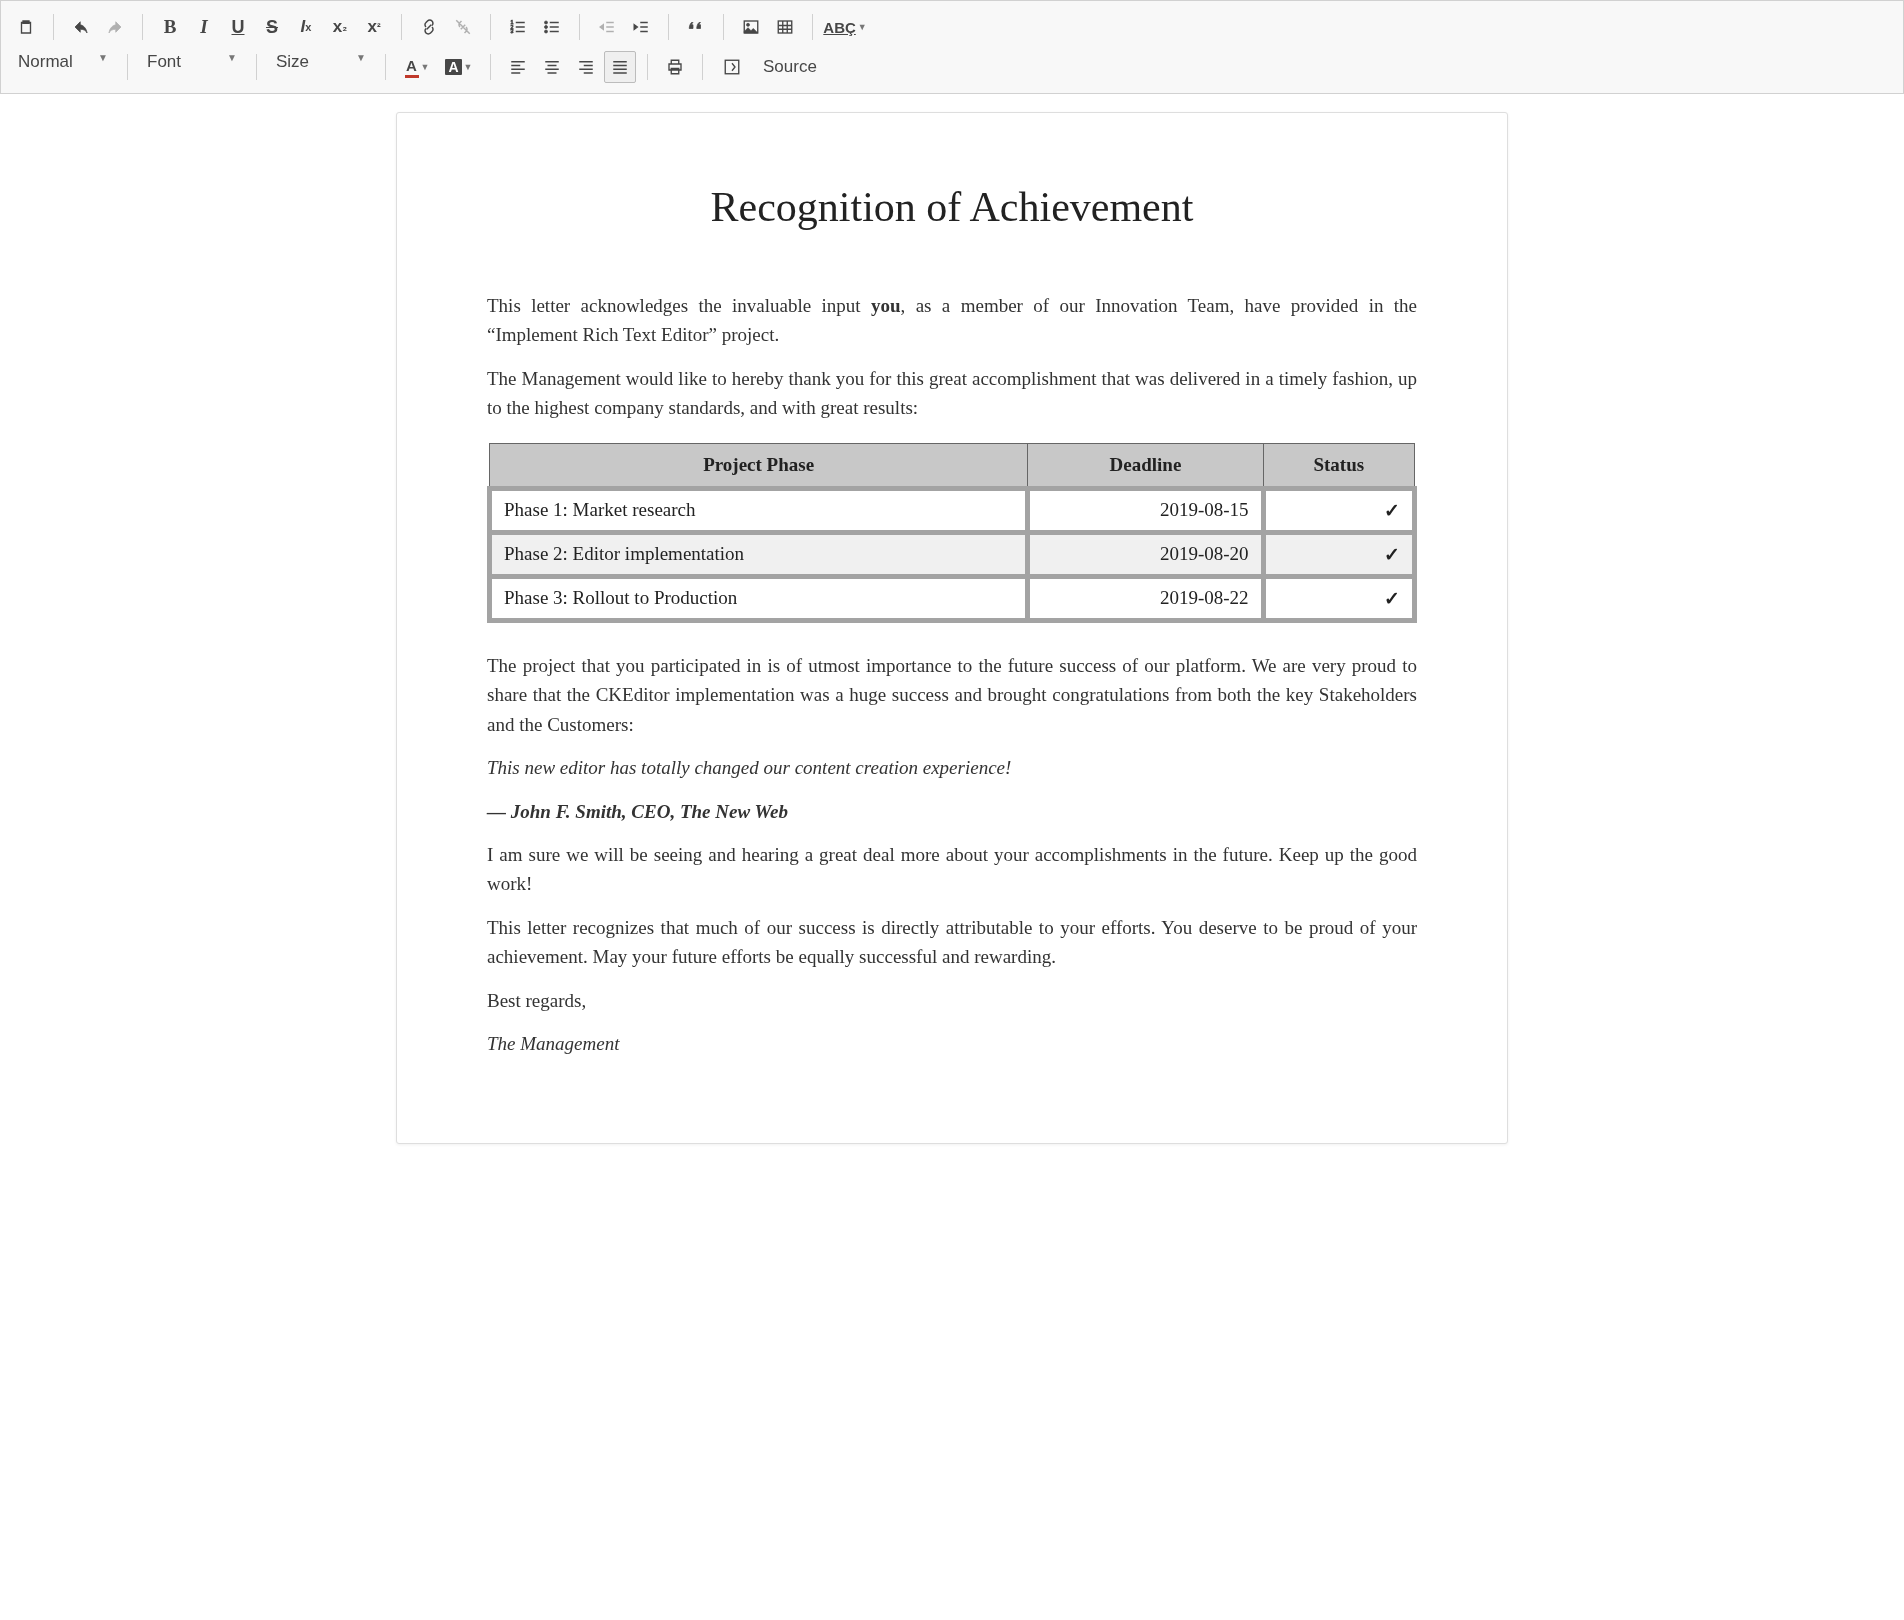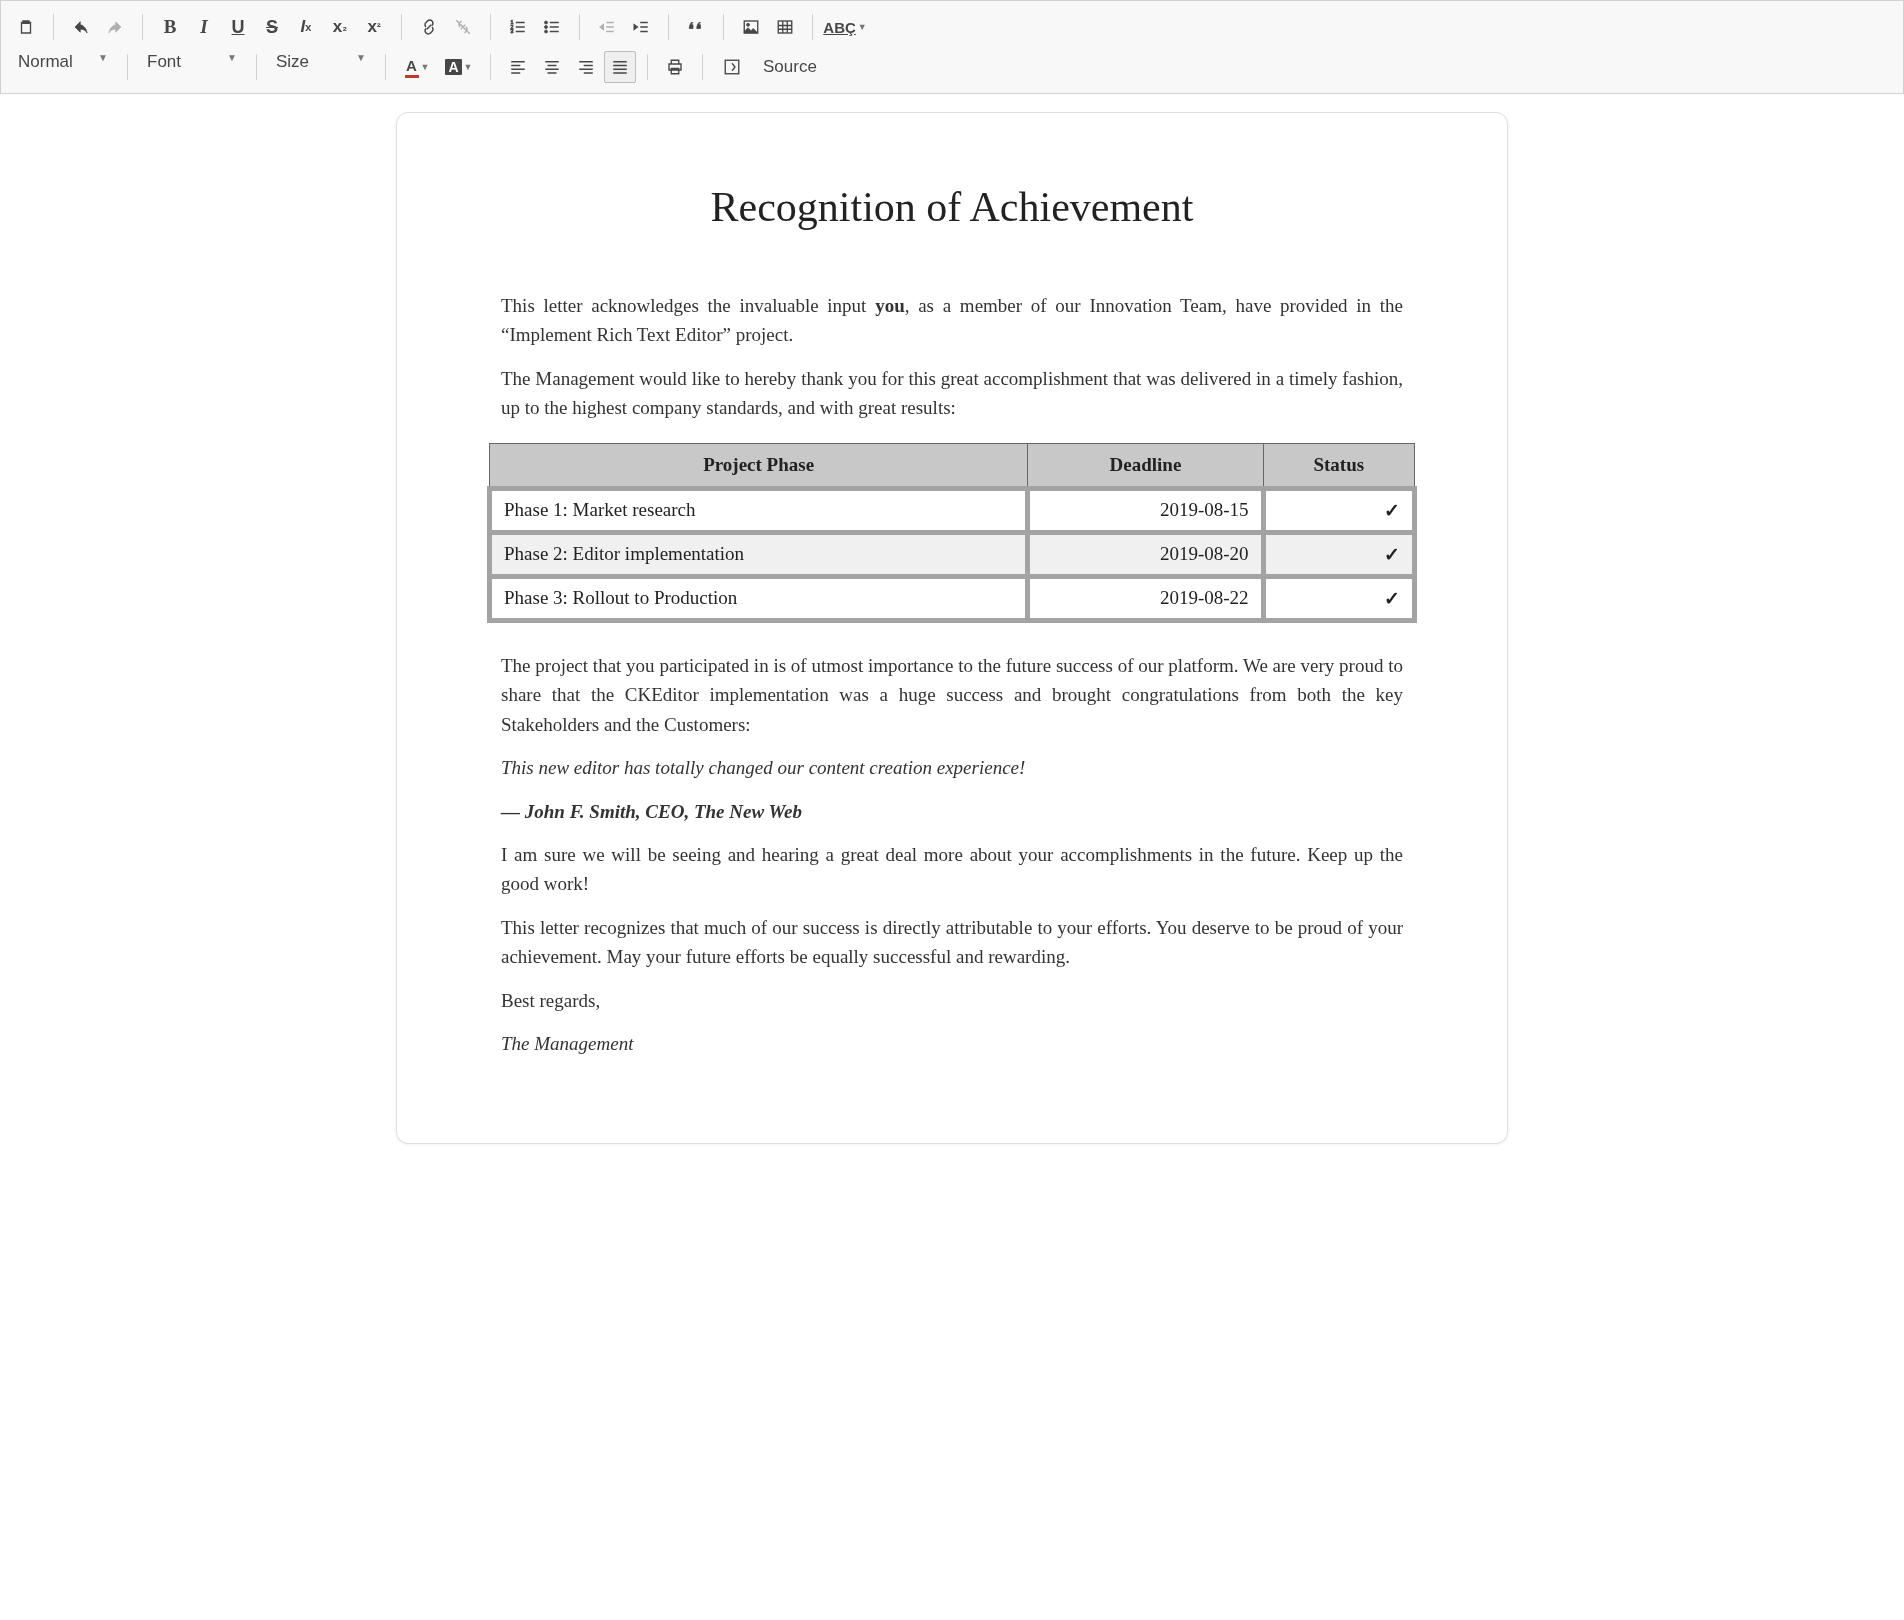--- a/index.html
+++ b/index.html
@@ -16,23 +16,23 @@
 .tb-btn.txt{font-weight:700;font-size:15px;position:relative}
 .tb-combo{height:30px;border:1px solid transparent;display:flex;align-items:flex-start;padding:0 8px;cursor:pointer;min-width:90px;color:#474747;font-size:17px}
 .tb-combo .caret{margin-left:auto;font-size:10px;padding-left:14px;color:#777}
 .mini-caret{font-size:9px;color:#777;margin-left:2px}
 .color-swatch-a{position:relative;display:flex;flex-direction:column;align-items:center;font-weight:700;font-size:15px}
 .color-swatch-a .bar{width:14px;height:3px;background:#c0392b;margin-top:1px}
 .bg-a{background:#474747;color:#fff;padding:0 3px;border-radius:1px;font-weight:700;font-size:14px}
 .tb-btn.active{border:1px solid #bcbcbc;background:#efefef}
 .src-btn{width:auto;padding:0 8px;gap:22px;font-size:17px}
 .page-wrap{display:flex;justify-content:center;padding:18px 0 60px}
-.page{width:930px;background:#fff;border:1px solid #dedede;border-radius:12px;box-shadow:0 1px 3px rgba(0,0,0,.06);padding:70px 90px;font-family:Georgia,"Times New Roman",serif;color:#333}
+.page{width:930px;background:#fff;border:1px solid #dedede;border-radius:3px;box-shadow:0 1px 3px rgba(0,0,0,.06);padding:70px 90px;font-family:Georgia,"Times New Roman",serif;color:#333}
 .page h1{text-align:center;font-weight:400;font-size:42px;margin:0 0 60px;color:#222}
-.page p{font-size:19px;line-height:1.55;margin:0 14px 14px;text-align:justify;color:#333}
+.page p{font-size:19px;line-height:1.55;margin:0 0 14px;text-align:justify;color:#333}
 .page .bold{font-weight:700}
 .ptable{width:100%;border-collapse:collapse;margin:20px 0 28px}
 .ptable th{background:#c8c8c8;border:1px solid #666;padding:10px 12px;font-size:19px;font-weight:700;color:#222}
 .ptable td{border:5px solid #a3a3a3;padding:8px 12px;font-size:19px;color:#222}
 .ptable td.center{text-align:right}
 .ptable tr.alt td{background:#f0f0f0}
 .check{color:#3a9a3a;font-weight:700}
 .quote{text-align:center;font-style:italic;font-size:19px;margin:12px 0 6px;color:#333}
 .quote-by{text-align:center;font-style:italic;font-size:19px;font-weight:700;margin:0 0 18px}
 .signoff{font-size:19px;margin:34px 0 6px}

